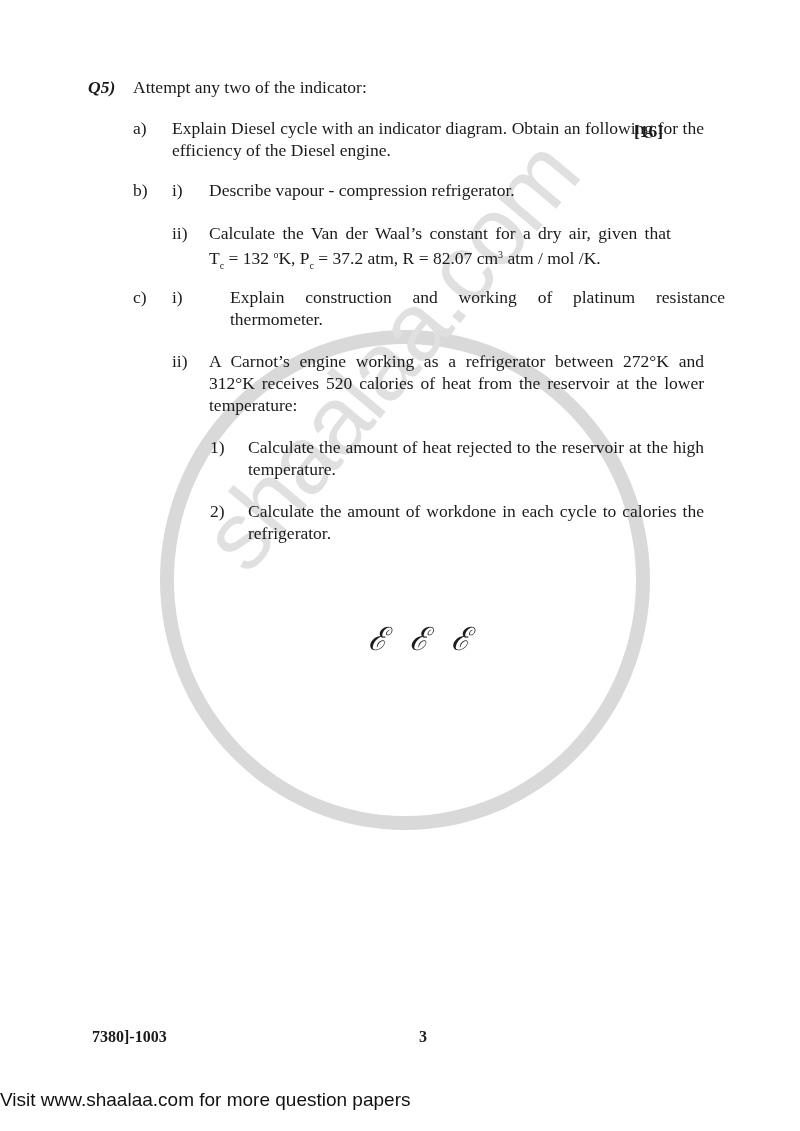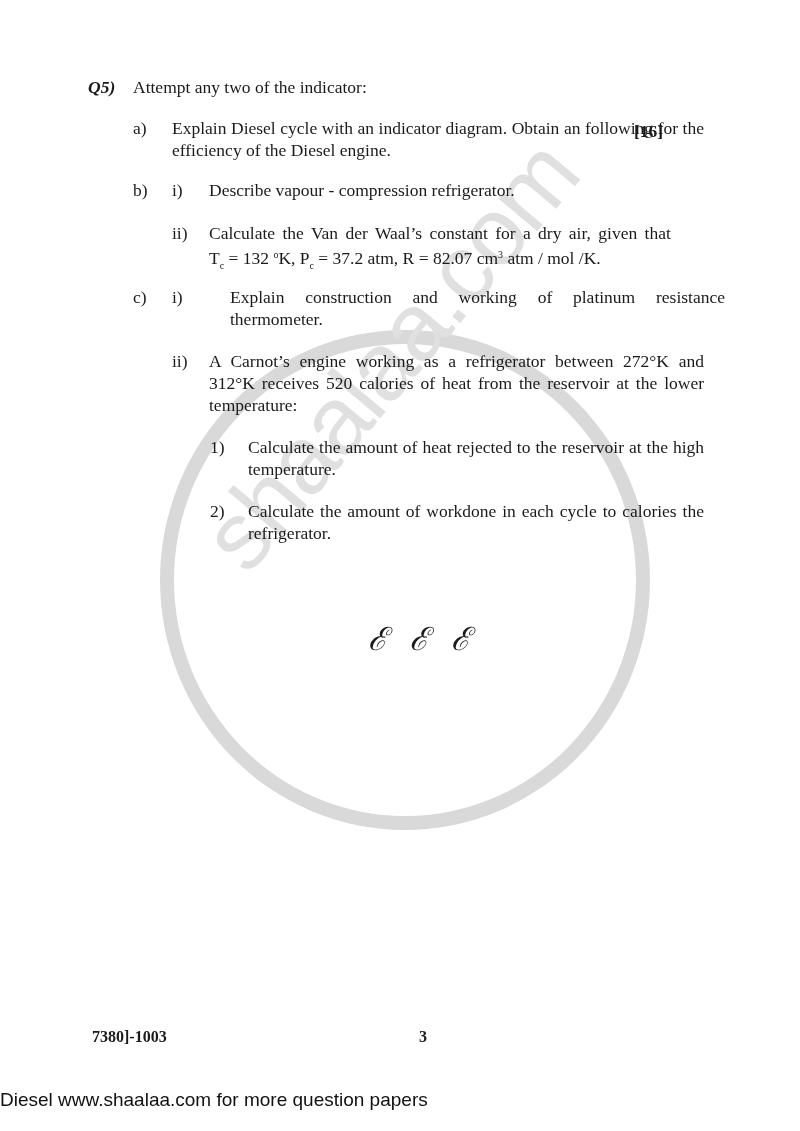--- a/index.html
+++ b/index.html
@@ -56,13 +56,13 @@
 <div class="abs t just" style="left:248px; top:436px; width:456px;">Calculate the amount of heat rejected to the reservoir at the high temperature.</div>
 
 <div class="abs t" style="left:210px; top:500px;">2)</div>
 <div class="abs t just" style="left:248px; top:500px; width:456px;">Calculate the amount of workdone in each cycle to calories the refrigerator.</div>
 
 <div class="abs eee" style="left:368px; top:616px;">ℰ ℰ ℰ</div>
 
 <div class="abs footer-code" style="left:92px; top:1028px;">7380]-1003</div>
 <div class="abs footer-code" style="left:419px; top:1028px;">3</div>
 
-<div class="bottom-bar">Diesel www.shaalaa.com for more question papers</div>
+<div class="bottom-bar">Visit www.shaalaa.com for more question papers</div>
 
 </body></html>

